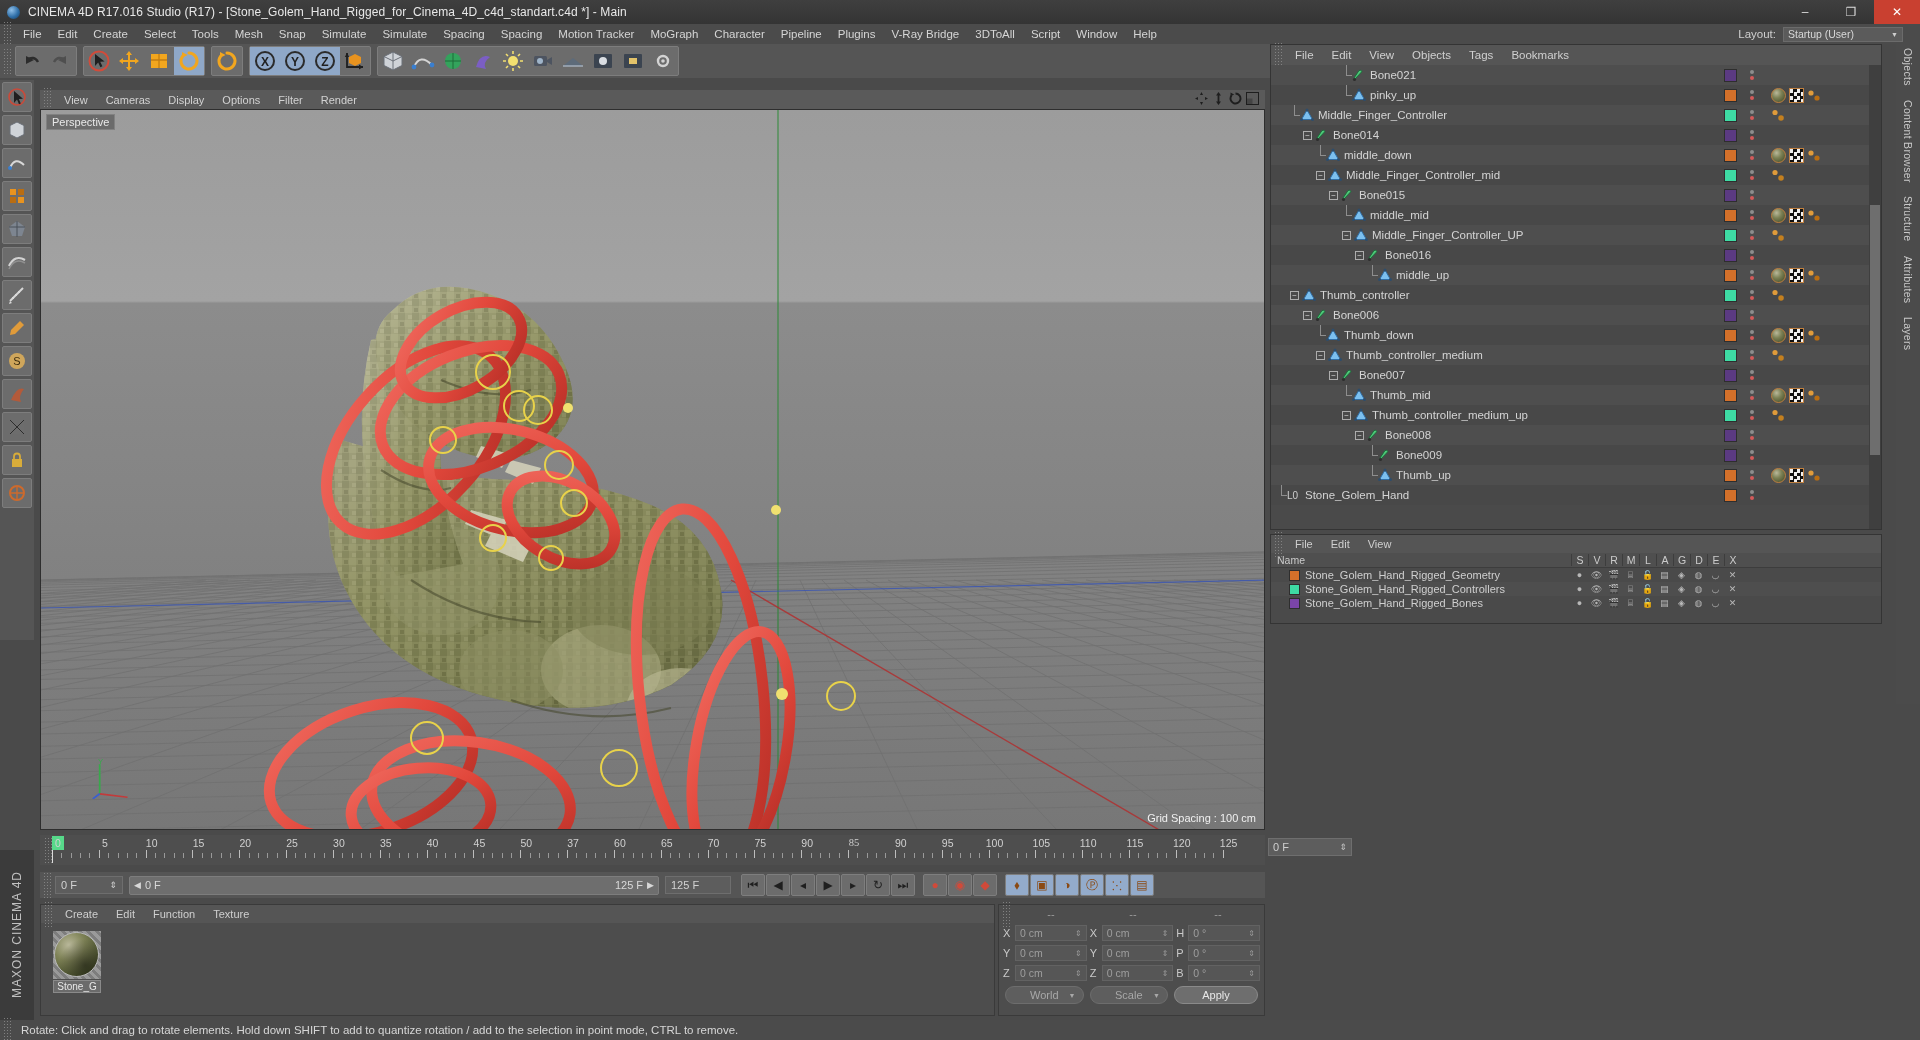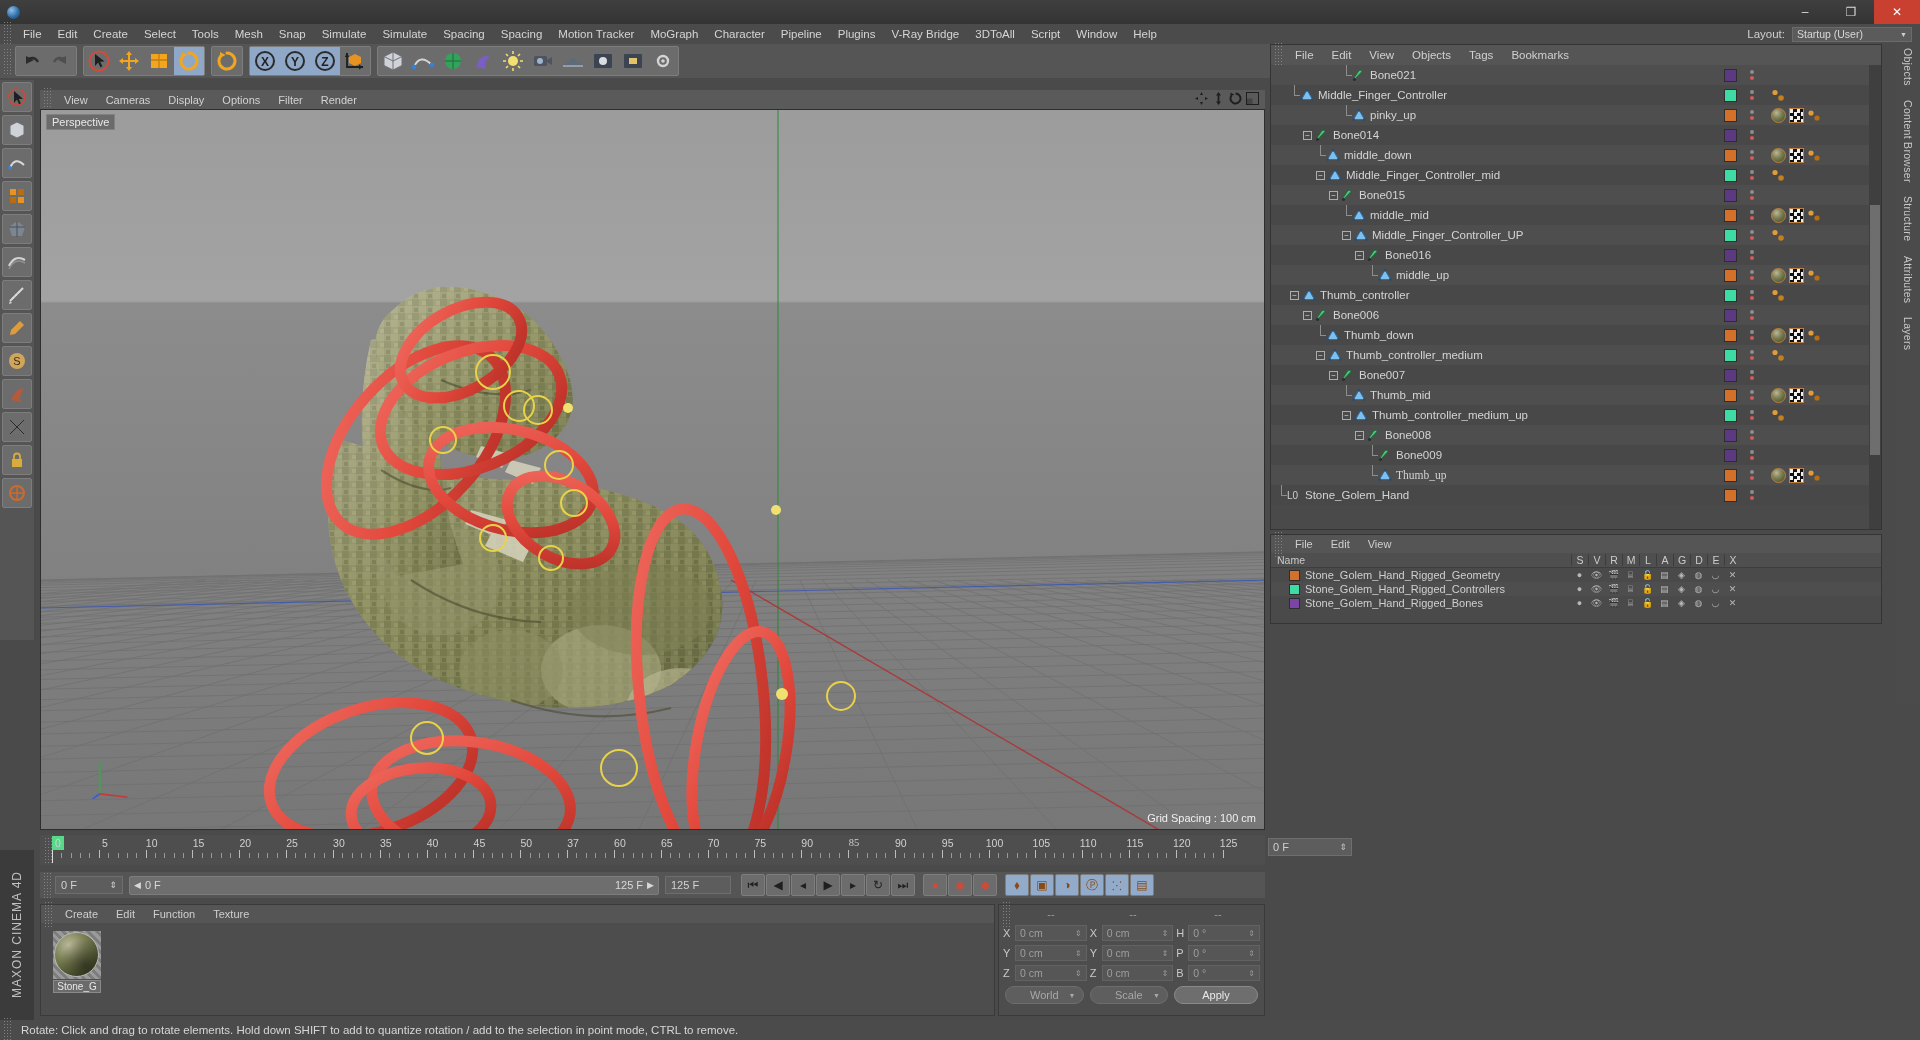--- a/index.html
+++ b/index.html
@@ -17,21 +17,21 @@
   #title-text { white-space:nowrap; letter-spacing:.1px; }
   #win-btns { margin-left:auto; display:flex; height:24px; }
   .wb { width:46px; height:24px; display:flex; align-items:center; justify-content:center;
     color:#dcdcdc; font-size:12px; }
   .wb.close { background:#c94030; color:#fff; }
 
   
   #menubar { position:absolute; left:0; top:24px; width:1920px; height:20px;
     background:#4b4b4b; display:flex; align-items:center; }
   .mi { color:#d5d5d5; font-size:11.5px; padding:0 8px; line-height:20px; white-space:nowrap; }
-  #layout-box { margin-left:auto; display:flex; align-items:center; padding-right:8px; }
+  #layout-box { margin-left:auto; display:flex; align-items:center; padding-right:17px; }
   #layout-label { color:#cfcfcf; font-size:11.5px; margin-right:7px; }
   #layout-select { width:120px; height:15px; background:#5b5b5b;
     border:1px solid #6b6b6b; color:#d8d8d8; font-size:10.5px;
     display:flex; align-items:center; padding:0 4px; position:relative; }
   #layout-select .cav { margin-left:auto; font-size:7px; color:#cfcfcf; }
 
   
   #toolbar { position:absolute; left:0; top:44px; width:1280px; height:34px;
     background:#555; display:flex; align-items:center; }
   .grip { width:9px; height:26px; margin:0 3px; flex:none;
@@ -178,20 +178,21 @@
   #rtabs { position:absolute; right:0; top:44px; width:24px; height:660px;
     background:#4b4b4b; display:flex; flex-direction:column; align-items:center;
     padding-top:4px; gap:14px; }
   .rtab { writing-mode:vertical-rl; color:#c9c9c9; font-size:10.5px; letter-spacing:.3px; }
 </style>
 </head>
 <body>
 
 <div id="titlebar">
   <div id="app-icon"></div>
+  <div id="title-text">CINEMA 4D R17.016 Studio (R17) - [Stone_Golem_Hand_Rigged_for_Cinema_4D_c4d_standart.c4d *] - Main</div>
   <div id="win-btns">
     <div class="wb">–</div>
     <div class="wb">❐</div>
     <div class="wb close">✕</div>
   </div>
 </div>
 
 <div id="menubar">
   <div class="grip"></div>
   <div id="menu-items" style="display:flex">
@@ -1030,45 +1031,20 @@
         <div class="om-cols">
           <div class="swatch" style="background: rgb(91, 58, 130);"></div>
           <div class="dots">
             <span class="dot" style="background:#8d8d8d"></span>
             <span class="dot" style="background:#d45a5a"></span>
           </div>
           <div style="width: 104px; display: flex; align-items: center; padding-left: 6px;"></div>
         </div>
       </div>
       <div class="om-row">
-        <div class="om-name" style="padding-left: 19px;">
-          <span class="treeline"></span>
-          <span class="ico"><svg width="14" height="14" viewBox="0 0 14 14">
-              <path d="M7 2 L12.5 11.5 H1.5 Z" fill="#7cc0ef" stroke="#2f6fa8"></path>
-              <circle cx="7" cy="2" r="1.5" fill="#2e4d6b"></circle>
-              <circle cx="1.5" cy="11.5" r="1.5" fill="#2e4d6b"></circle>
-              <circle cx="12.5" cy="11.5" r="1.5" fill="#2e4d6b"></circle>
-            </svg></span>
-          <span>Middle_Finger_Controller</span>
-        </div>
-        <div class="om-cols">
-          <div class="swatch" style="background: rgb(62, 219, 164);"></div>
-          <div class="dots">
-            <span class="dot" style="background:#8d8d8d"></span>
-            <span class="dot" style="background:#d45a5a"></span>
-          </div>
-          <div style="width: 104px; display: flex; align-items: center; padding-left: 6px;">
-            <span class="sel-tag"><svg width="15" height="15" viewBox="0 0 15 15">
-                <circle cx="4" cy="4.5" r="2.6" fill="#e09b3a"></circle>
-                <circle cx="10" cy="10" r="2.8" fill="#c4801f"></circle>
-              </svg></span>
-          </div>
-        </div>
-      </div>
-      <div class="om-row">
         <div class="om-name" style="padding-left: 71px;">
           <span class="treeline"></span>
           <span class="ico"><svg width="14" height="14" viewBox="0 0 14 14">
               <path d="M7 2 L12.5 11.5 H1.5 Z" fill="#7cc0ef" stroke="#2f6fa8"></path>
               <circle cx="7" cy="2" r="1.5" fill="#2e4d6b"></circle>
               <circle cx="1.5" cy="11.5" r="1.5" fill="#2e4d6b"></circle>
               <circle cx="12.5" cy="11.5" r="1.5" fill="#2e4d6b"></circle>
             </svg></span>
           <span>pinky_up</span>
         </div>
@@ -1082,20 +1058,45 @@
             <span class="tagimg tex-tag"></span>
             <span class="tagimg chk-tag"></span>
             <span class="sel-tag"><svg width="15" height="15" viewBox="0 0 15 15">
                 <circle cx="4" cy="5" r="2.6" fill="#e09b3a"></circle>
                 <circle cx="10" cy="10" r="2.6" fill="#b96d12"></circle>
               </svg></span>
           </div>
         </div>
       </div>
       <div class="om-row">
+        <div class="om-name" style="padding-left: 19px;">
+          <span class="treeline"></span>
+          <span class="ico"><svg width="14" height="14" viewBox="0 0 14 14">
+              <path d="M7 2 L12.5 11.5 H1.5 Z" fill="#7cc0ef" stroke="#2f6fa8"></path>
+              <circle cx="7" cy="2" r="1.5" fill="#2e4d6b"></circle>
+              <circle cx="1.5" cy="11.5" r="1.5" fill="#2e4d6b"></circle>
+              <circle cx="12.5" cy="11.5" r="1.5" fill="#2e4d6b"></circle>
+            </svg></span>
+          <span>Middle_Finger_Controller</span>
+        </div>
+        <div class="om-cols">
+          <div class="swatch" style="background: rgb(62, 219, 164);"></div>
+          <div class="dots">
+            <span class="dot" style="background:#8d8d8d"></span>
+            <span class="dot" style="background:#d45a5a"></span>
+          </div>
+          <div style="width: 104px; display: flex; align-items: center; padding-left: 6px;">
+            <span class="sel-tag"><svg width="15" height="15" viewBox="0 0 15 15">
+                <circle cx="4" cy="4.5" r="2.6" fill="#e09b3a"></circle>
+                <circle cx="10" cy="10" r="2.8" fill="#c4801f"></circle>
+              </svg></span>
+          </div>
+        </div>
+      </div>
+      <div class="om-row">
         <div class="om-name" style="padding-left: 32px;">
           <span class="exp">−</span>
           <span class="ico"><svg width="14" height="14" viewBox="0 0 14 14">
               <path d="M2.5 11.5 L10 3.5 a2.3 2.3 0 0 0 -3 -1 L2 10 Z" fill="#4fc97a" stroke="#1d6b3a"></path>
               <circle cx="2.5" cy="11.5" r="1.6" fill="#2e2e2e"></circle>
             </svg></span>
           <span>Bone014</span>
         </div>
         <div class="om-cols">
           <div class="swatch" style="background: rgb(91, 58, 130);"></div>
@@ -1468,21 +1469,21 @@
         <div class="om-cols">
           <div class="swatch" style="background: rgb(91, 58, 130);"></div>
           <div class="dots">
             <span class="dot" style="background:#8d8d8d"></span>
             <span class="dot" style="background:#d45a5a"></span>
           </div>
           <div style="width: 104px; display: flex; align-items: center; padding-left: 6px;"></div>
         </div>
       </div>
       <div class="om-row">
-        <div class="om-name" style="padding-left: 97px; font-family: Liberation Serif, serif;">
+        <div class="om-name" style="padding-left: 97px;">
           <span class="treeline"></span>
           <span class="ico"><svg width="14" height="14" viewBox="0 0 14 14">
               <path d="M7 2 L12.5 11.5 H1.5 Z" fill="#7cc0ef" stroke="#2f6fa8"></path>
               <circle cx="7" cy="2" r="1.5" fill="#2e4d6b"></circle>
               <circle cx="1.5" cy="11.5" r="1.5" fill="#2e4d6b"></circle>
               <circle cx="12.5" cy="11.5" r="1.5" fill="#2e4d6b"></circle>
             </svg></span>
           <span>Thumb_up</span>
         </div>
         <div class="om-cols">

